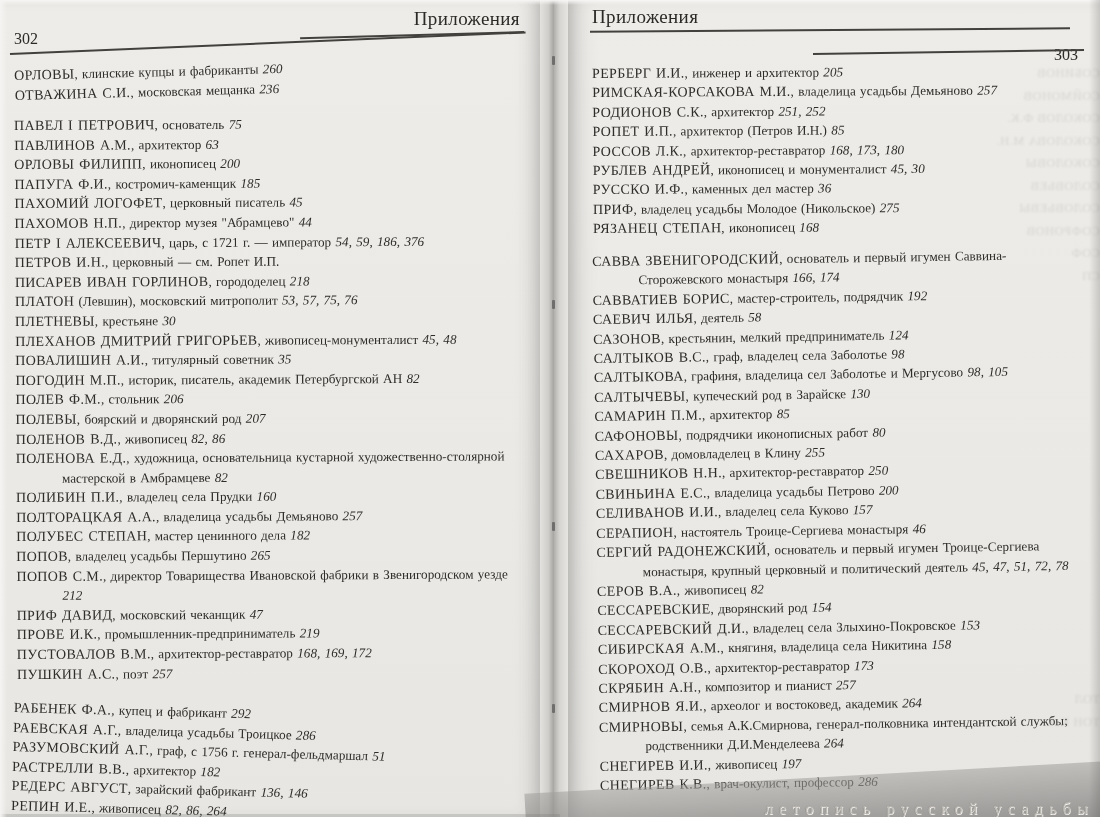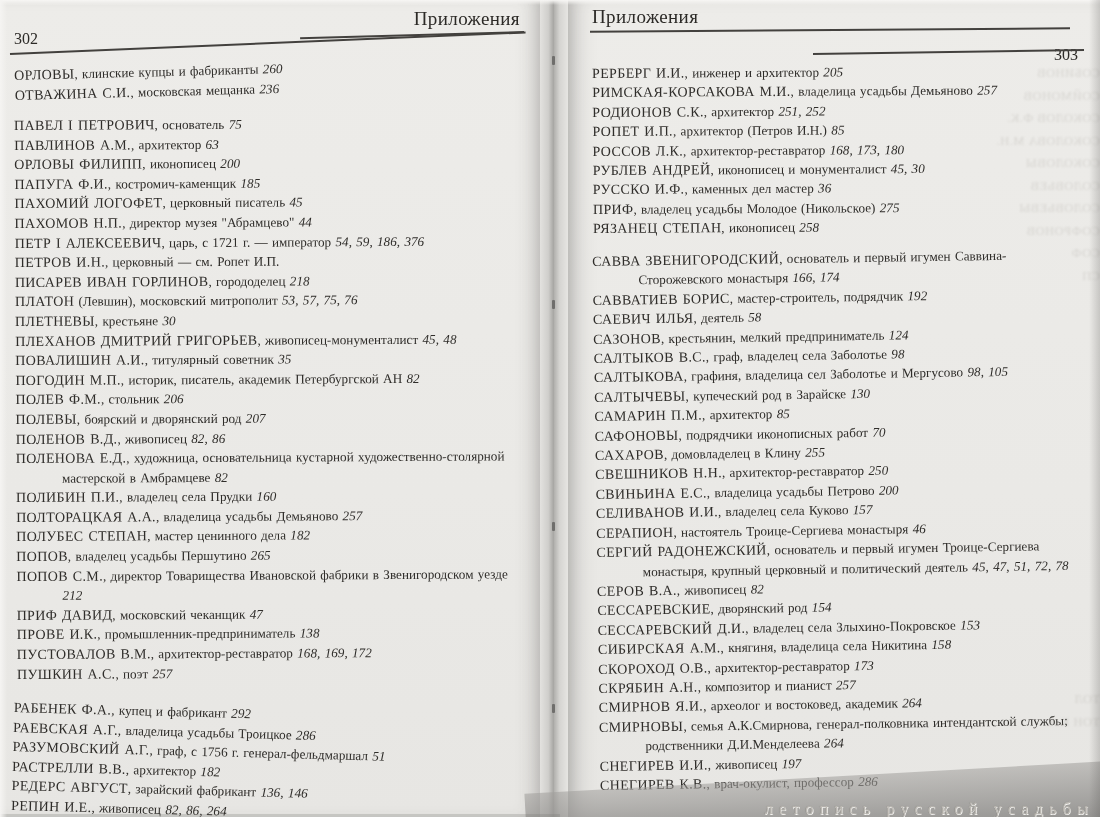--- a/index.html
+++ b/index.html
@@ -144,21 +144,21 @@
             <div class="entry"><span class="n">ПОЛЕВ Ф.М.</span><span class="d">, стольник</span> <span class="r">206</span></div>
             <div class="entry"><span class="n">ПОЛЕВЫ</span><span class="d">, боярский и дворянский род</span> <span class="r">207</span></div>
             <div class="entry"><span class="n">ПОЛЕНОВ В.Д.</span><span class="d">, живописец</span> <span class="r">82, 86</span></div>
             <div class="entry"><span class="n">ПОЛЕНОВА Е.Д.</span><span class="d">, художница, основательница кустарной художественно-столярной мастерской в Амбрамцеве</span> <span class="r">82</span></div>
             <div class="entry"><span class="n">ПОЛИБИН П.И.</span><span class="d">, владелец села Прудки</span> <span class="r">160</span></div>
             <div class="entry"><span class="n">ПОЛТОРАЦКАЯ А.А.</span><span class="d">, владелица усадьбы Демьяново</span> <span class="r">257</span></div>
             <div class="entry"><span class="n">ПОЛУБЕС СТЕПАН</span><span class="d">, мастер ценинного дела</span> <span class="r">182</span></div>
             <div class="entry"><span class="n">ПОПОВ</span><span class="d">, владелец усадьбы Першутино</span> <span class="r">265</span></div>
             <div class="entry"><span class="n">ПОПОВ С.М.</span><span class="d">, директор Товарищества Ивановской фабрики в Звенигородском уезде</span> <span class="r">212</span></div>
             <div class="entry"><span class="n">ПРИФ ДАВИД</span><span class="d">, московский чеканщик</span> <span class="r">47</span></div>
-            <div class="entry"><span class="n">ПРОВЕ И.К.</span><span class="d">, промышленник-предприниматель</span> <span class="r">138</span></div>
+            <div class="entry"><span class="n">ПРОВЕ И.К.</span><span class="d">, промышленник-предприниматель</span> <span class="r">219</span></div>
             <div class="entry"><span class="n">ПУСТОВАЛОВ В.М.</span><span class="d">, архитектор-реставратор</span> <span class="r">168, 169, 172</span></div>
             <div class="entry"><span class="n">ПУШКИН А.С.</span><span class="d">, поэт</span> <span class="r">257</span></div>
           </div>
           <div class="group">
             <div class="entry"><span class="n">РАБЕНЕК Ф.А.</span><span class="d">, купец и фабрикант</span> <span class="r">292</span></div>
             <div class="entry"><span class="n">РАЕВСКАЯ А.Г.</span><span class="d">, владелица усадьбы Троицкое</span> <span class="r">286</span></div>
             <div class="entry"><span class="n">РАЗУМОВСКИЙ А.Г.</span><span class="d">, граф, с 1756 г. генерал-фельдмаршал</span> <span class="r">51</span></div>
             <div class="entry"><span class="n">РАСТРЕЛЛИ В.В.</span><span class="d">, архитектор</span> <span class="r">182</span></div>
             <div class="entry"><span class="n">РЕДЕРС АВГУСТ</span><span class="d">, зарайский фабрикант</span> <span class="r">136, 146</span></div>
             <div class="entry"><span class="n">РЕПИН И.Е.</span><span class="d">, живописец</span> <span class="r">82, 86, 264</span></div>
@@ -183,32 +183,32 @@
       <div class="entries">
           <div class="group">
             <div class="entry"><span class="n">РЕРБЕРГ И.И.</span><span class="d">, инженер и архитектор</span> <span class="r">205</span></div>
             <div class="entry"><span class="n">РИМСКАЯ-КОРСАКОВА М.И.</span><span class="d">, владелица усадьбы Демьяново</span> <span class="r">257</span></div>
             <div class="entry"><span class="n">РОДИОНОВ С.К.</span><span class="d">, архитектор</span> <span class="r">251, 252</span></div>
             <div class="entry"><span class="n">РОПЕТ И.П.</span><span class="d">, архитектор (Петров И.Н.)</span> <span class="r">85</span></div>
             <div class="entry"><span class="n">РОССОВ Л.К.</span><span class="d">, архитектор-реставратор</span> <span class="r">168, 173, 180</span></div>
             <div class="entry"><span class="n">РУБЛЕВ АНДРЕЙ</span><span class="d">, иконописец и монументалист</span> <span class="r">45, 30</span></div>
             <div class="entry"><span class="n">РУССКО И.Ф.</span><span class="d">, каменных дел мастер</span> <span class="r">36</span></div>
             <div class="entry"><span class="n">ПРИФ</span><span class="d">, владелец усадьбы Молодое (Никольское)</span> <span class="r">275</span></div>
-            <div class="entry"><span class="n">РЯЗАНЕЦ СТЕПАН</span><span class="d">, иконописец</span> <span class="r">258</span></div>
+            <div class="entry"><span class="n">РЯЗАНЕЦ СТЕПАН</span><span class="d">, иконописец</span> <span class="r">168</span></div>
           </div>
           <div class="group">
             <div class="entry"><span class="n">САВВА ЗВЕНИГОРОДСКИЙ</span><span class="d">, основатель и первый игумен Саввина-Сторожевского монастыря</span> <span class="r">166, 174</span></div>
             <div class="entry"><span class="n">САВВАТИЕВ БОРИС</span><span class="d">, мастер-строитель, подрядчик</span> <span class="r">192</span></div>
             <div class="entry"><span class="n">САЕВИЧ ИЛЬЯ</span><span class="d">, деятель</span> <span class="r">58</span></div>
             <div class="entry"><span class="n">САЗОНОВ</span><span class="d">, крестьянин, мелкий предприниматель</span> <span class="r">124</span></div>
             <div class="entry"><span class="n">САЛТЫКОВ В.С.</span><span class="d">, граф, владелец села Заболотье</span> <span class="r">98</span></div>
             <div class="entry"><span class="n">САЛТЫКОВА</span><span class="d">, графиня, владелица сел Заболотье и Мергусово</span> <span class="r">98, 105</span></div>
             <div class="entry"><span class="n">САЛТЫЧЕВЫ</span><span class="d">, купеческий род в Зарайске</span> <span class="r">130</span></div>
             <div class="entry"><span class="n">САМАРИН П.М.</span><span class="d">, архитектор</span> <span class="r">85</span></div>
-            <div class="entry"><span class="n">САФОНОВЫ</span><span class="d">, подрядчики иконописных работ</span> <span class="r">70</span></div>
+            <div class="entry"><span class="n">САФОНОВЫ</span><span class="d">, подрядчики иконописных работ</span> <span class="r">80</span></div>
             <div class="entry"><span class="n">САХАРОВ</span><span class="d">, домовладелец в Клину</span> <span class="r">255</span></div>
             <div class="entry"><span class="n">СВЕШНИКОВ Н.Н.</span><span class="d">, архитектор-реставратор</span> <span class="r">250</span></div>
             <div class="entry"><span class="n">СВИНЬИНА Е.С.</span><span class="d">, владелица усадьбы Петрово</span> <span class="r">200</span></div>
             <div class="entry"><span class="n">СЕЛИВАНОВ И.И.</span><span class="d">, владелец села Куково</span> <span class="r">157</span></div>
             <div class="entry"><span class="n">СЕРАПИОН</span><span class="d">, настоятель Троице-Сергиева монастыря</span> <span class="r">46</span></div>
             <div class="entry"><span class="n">СЕРГИЙ РАДОНЕЖСКИЙ</span><span class="d">, основатель и первый игумен Троице-Сергиева монастыря, крупный церковный и политический деятель</span> <span class="r">45, 47, 51, 72, 78</span></div>
             <div class="entry"><span class="n">СЕРОВ В.А.</span><span class="d">, живописец</span> <span class="r">82</span></div>
             <div class="entry"><span class="n">СЕССАРЕВСКИЕ</span><span class="d">, дворянский род</span> <span class="r">154</span></div>
             <div class="entry"><span class="n">СЕССАРЕВСКИЙ Д.И.</span><span class="d">, владелец села Злыхино-Покровское</span> <span class="r">153</span></div>
             <div class="entry"><span class="n">СИБИРСКАЯ А.М.</span><span class="d">, княгиня, владелица села Никитина</span> <span class="r">158</span></div>

